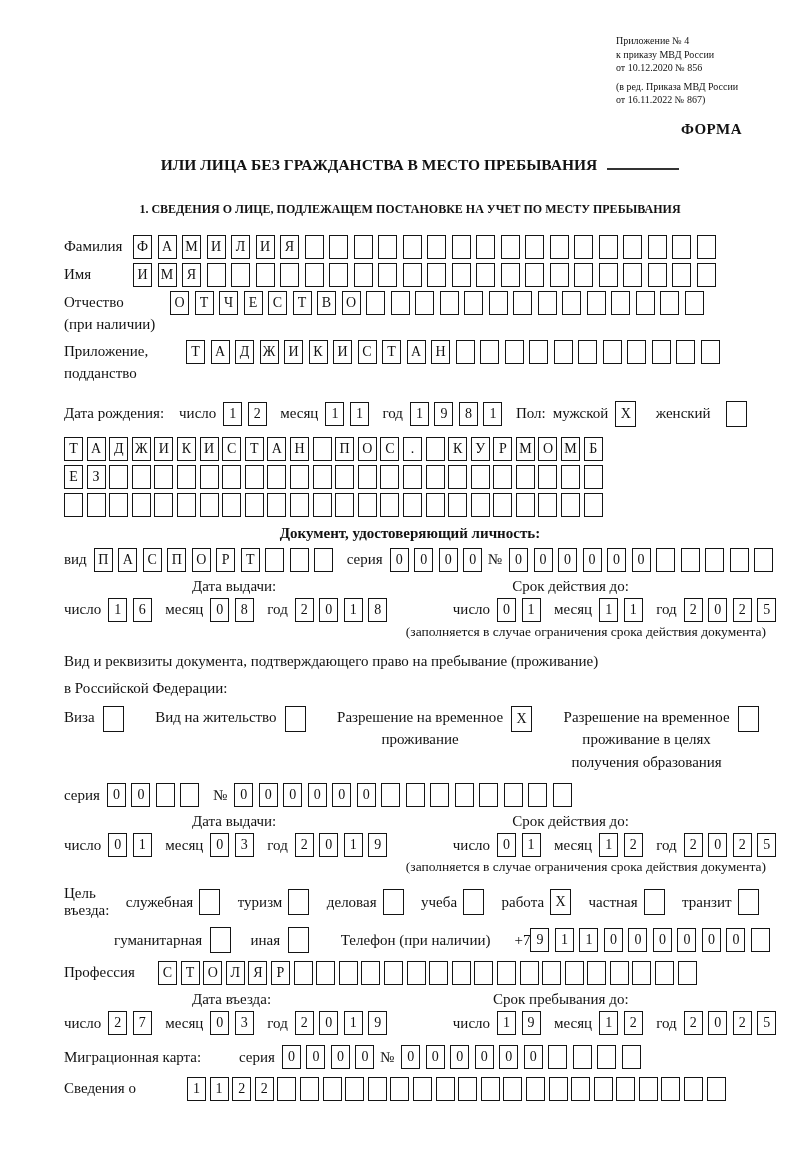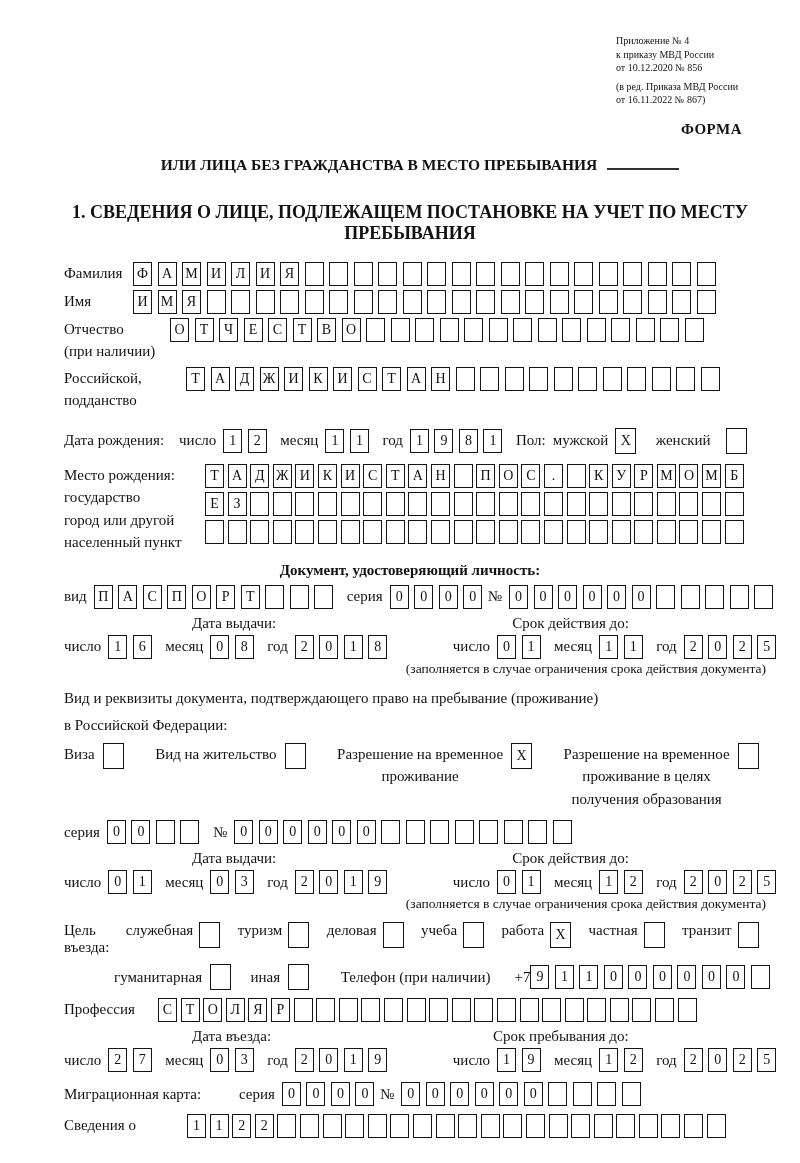--- a/index.html
+++ b/index.html
@@ -9,21 +9,21 @@
     font-size:15px;color:#121212;position:relative;
   }
   .page{padding:34px 24px 10px 64px;}
   
   .requisites{margin-left:552px;line-height:1.35;font-size:10px;}
   .requisites .block2{margin-top:5px;}
   .forma{text-align:right;font-weight:bold;margin:14px 34px 0 0;font-size:15px;letter-spacing:.5px;}
   
   .title{margin-top:16px;text-align:center;font-weight:bold;font-size:15.5px;line-height:1.45;}
   .title-underline{display:inline-block;width:72px;border-bottom:2px solid #333;vertical-align:baseline;margin-left:10px;}
-  .section-title{margin:26px 0 18px -20px;text-align:center;font-weight:bold;font-size:18px;}
+  .section-title{margin:26px 0 18px -20px;text-align:center;font-weight:bold;font-size:12px;}
   
   .row{display:flex;align-items:flex-start;margin-bottom:4px;}
   .lbl{flex:none;line-height:1.5;}
   .lbl-narrow{width:69px;}
   .lbl-mid{width:106px;}
   .lbl-cit{width:122px;}
   .lbl-place{width:141px;}
   .lbl-reps{width:123px;}
   .stack{display:flex;flex-direction:column;gap:4px;}
   
@@ -42,21 +42,21 @@
   .center-bold{text-align:center;font-weight:bold;margin:8px 0 6px -20px;}
   .two-col-head{display:flex;margin:6px 0 3px 0;}
   .two-col-head .h1{margin-left:128px;}
   .two-col-head .h2{margin-left:236px;}
   .two-col-head.entry .h2{margin-left:222px;}
   .note-right{text-align:right;font-size:13.5px;margin:2px 10px 8px 0;}
   .para{line-height:1.8;margin:6px 0 2px 0;}
   .opts-row{display:flex;align-items:flex-start;margin:4px 0 10px 0;}
   .opt{display:flex;align-items:flex-start;}
   .optlines{text-align:center;line-height:1.5;margin-right:8px;}
-  .purpose-row{display:flex;align-items:flex-start;margin:10px 0 2px 0;flex-wrap:nowrap;}
+  .purpose-row{display:flex;align-items:center;margin:10px 0 2px 0;flex-wrap:nowrap;}
   .purpose-row .plbl{margin-right:6px;}
   .purpose-row .chk{margin-right:12px;}
   .purpose2-row{display:flex;align-items:center;margin:8px 0 2px 50px;}
 </style>
 </head>
 <body>
 
 <div class="page">
 
   <div class="requisites">
@@ -161,21 +161,21 @@
         <span class="cell"></span>
         <span class="cell"></span>
         <span class="cell"></span>
         <span class="cell"></span>
         <span class="cell"></span>
       </span>
   </div>
 
   <div class="row">
     <span class="lbl lbl-cit">
-      <span>Российской,</span><br>
+      <span>Приложение,</span><br>
       <span>подданство</span>
     </span>
     <span class="boxrow">
         <span class="cell">Т</span>
         <span class="cell">А</span>
         <span class="cell">Д</span>
         <span class="cell">Ж</span>
         <span class="cell">И</span>
         <span class="cell">К</span>
         <span class="cell">И</span>
@@ -221,26 +221,20 @@
     <span class="boxrow chk">
         <span class="cell">X</span>
       </span>
     <span class="dlbl gap-m">женский</span>
     <span class="boxrow chk gap-s">
         <span class="cell"></span>
       </span>
   </div>
 
   <div class="row">
-    <span class="lbl lbl-place">
-      <span>Место рождения:</span><br>
-      <span>государство</span><br>
-      <span>город или другой</span><br>
-      <span>населенный пункт</span>
-    </span>
     <span class="stack">
       <span class="boxrow tight">
           <span class="cell">Т</span>
           <span class="cell">А</span>
           <span class="cell">Д</span>
           <span class="cell">Ж</span>
           <span class="cell">И</span>
           <span class="cell">К</span>
           <span class="cell">И</span>
           <span class="cell">С</span>

